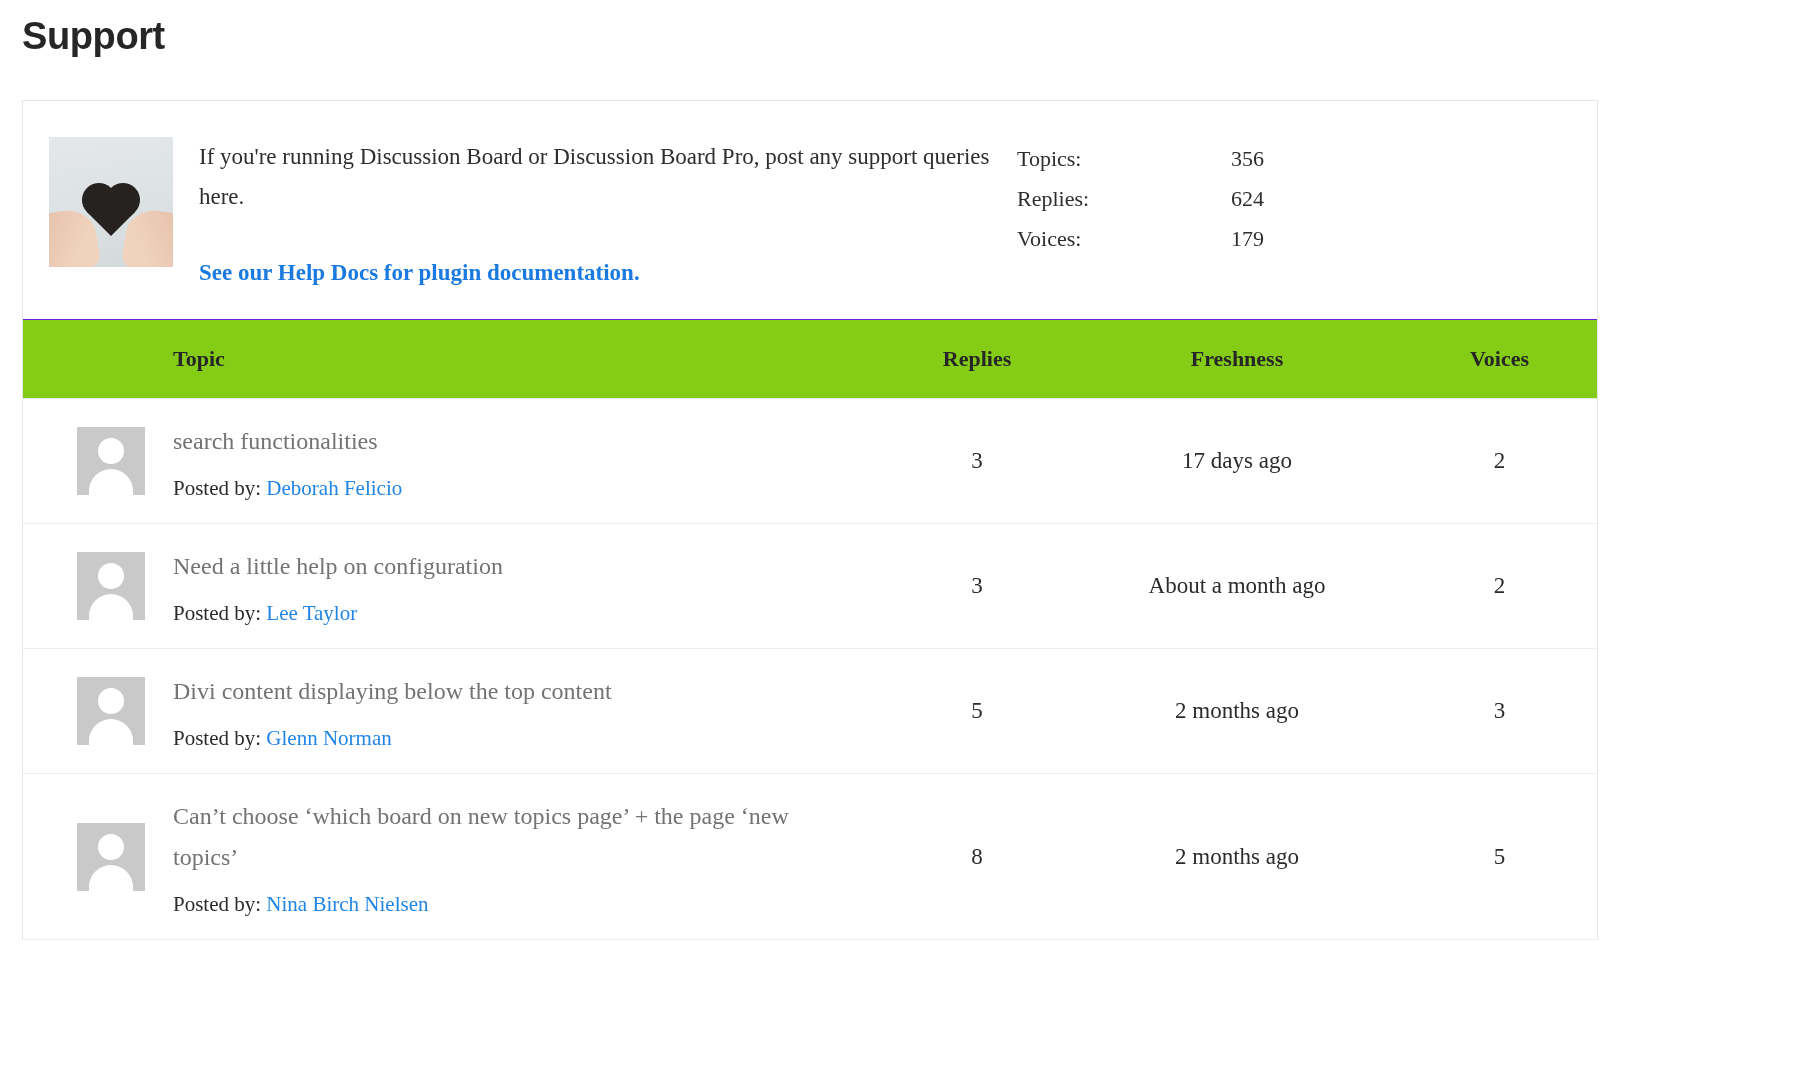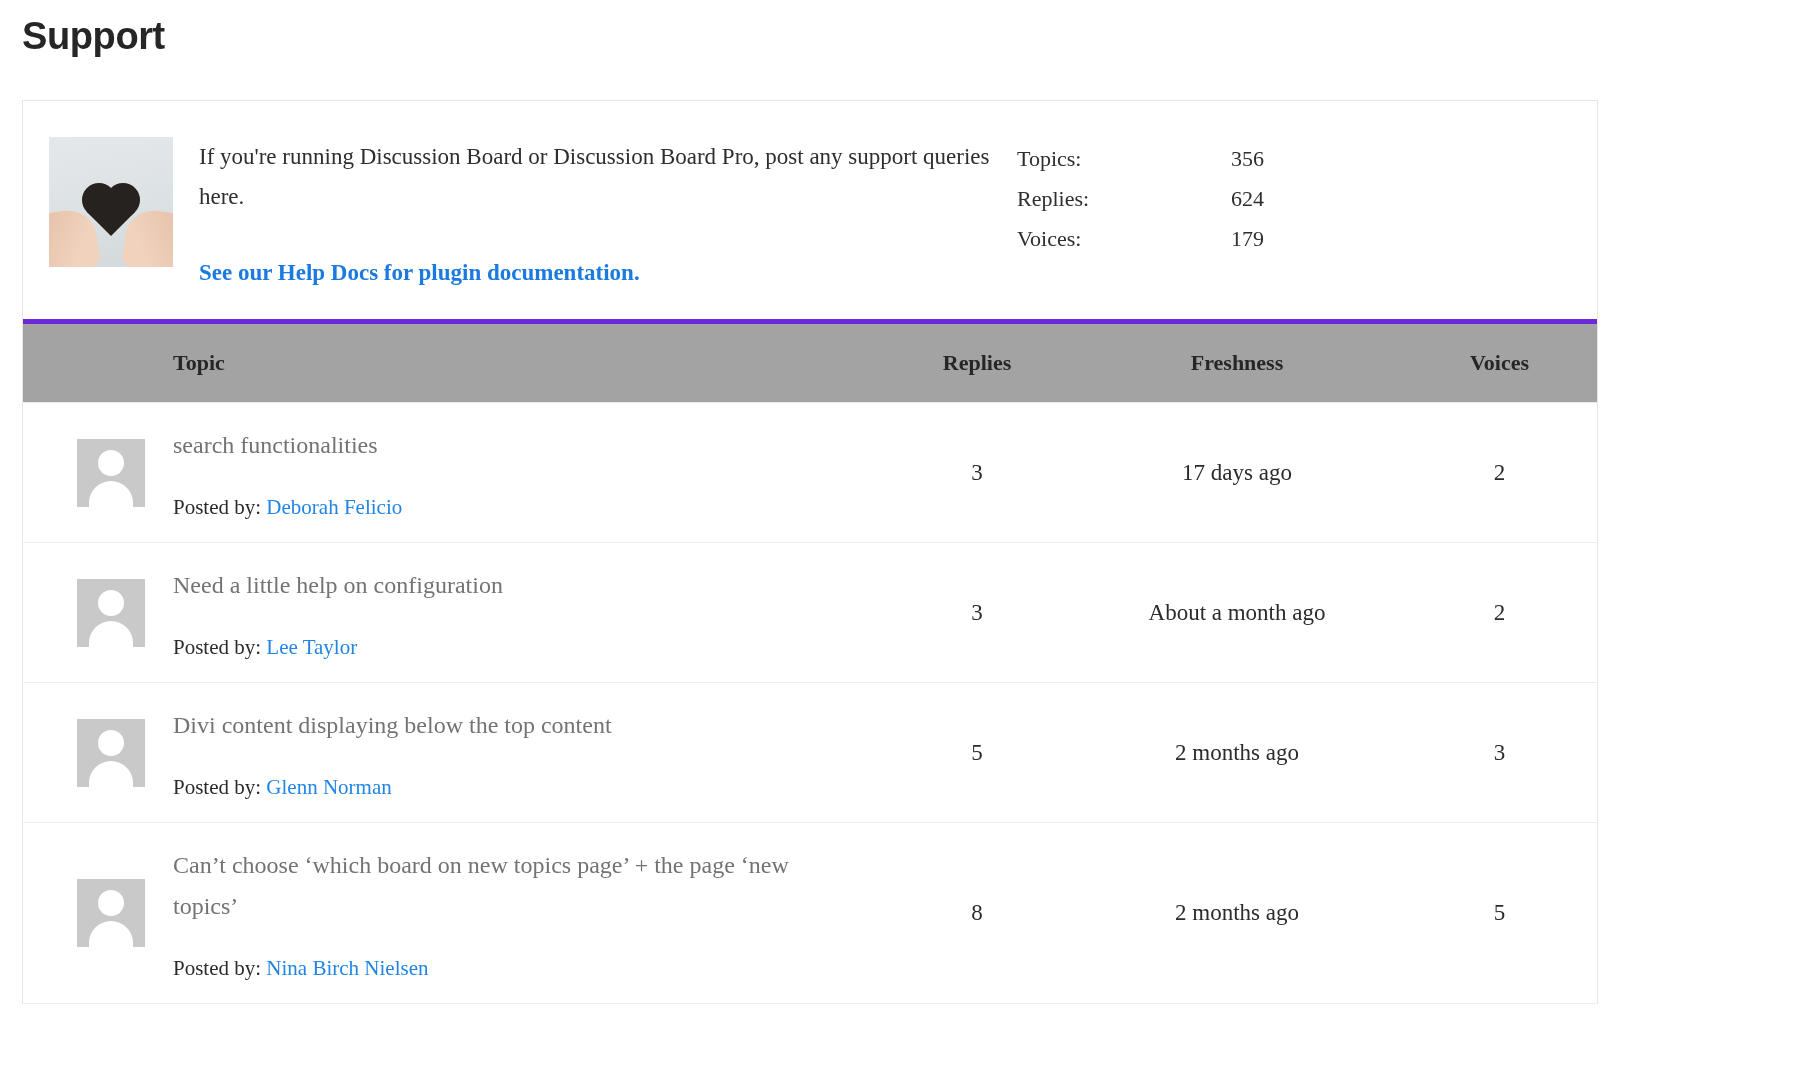--- a/index.html
+++ b/index.html
@@ -160,22 +160,22 @@
   .stat-label { width: 214px; }
   .stat-value { flex: 1 1 auto; }
 
   
   .topic-table {
     width: 100%;
     border-collapse: collapse;
     table-layout: fixed;
   }
   .topic-table thead th {
-    background: #a3a3a3;
-    border-top: 5px solid #6d28d9;
+    background: #84cc16;
+    border-top: 1px solid #6d28d9;
     border-bottom: 1px solid #e9e9ec;
     font-size: 22px;
     font-weight: bold;
     color: #262626;
     padding: 26px 0;
     text-align: center;
   }
   .th-topic {
     text-align: left !important;
     padding-left: 150px !important;
@@ -227,21 +227,21 @@
   }
   .td-topic { padding-right: 30px !important; }
   .topic-link {
     font-size: 24px;
     line-height: 41px;
     color: #737373;
     text-decoration: none;
     display: block;
   }
   .posted-by {
-    margin-top: 28px;
+    margin-top: 13px;
     font-size: 21px;
     line-height: 26px;
     color: #2b2b2b;
   }
   .posted-by a {
     color: #2185e6;
     text-decoration: none;
   }
   .td-num {
     text-align: center;

